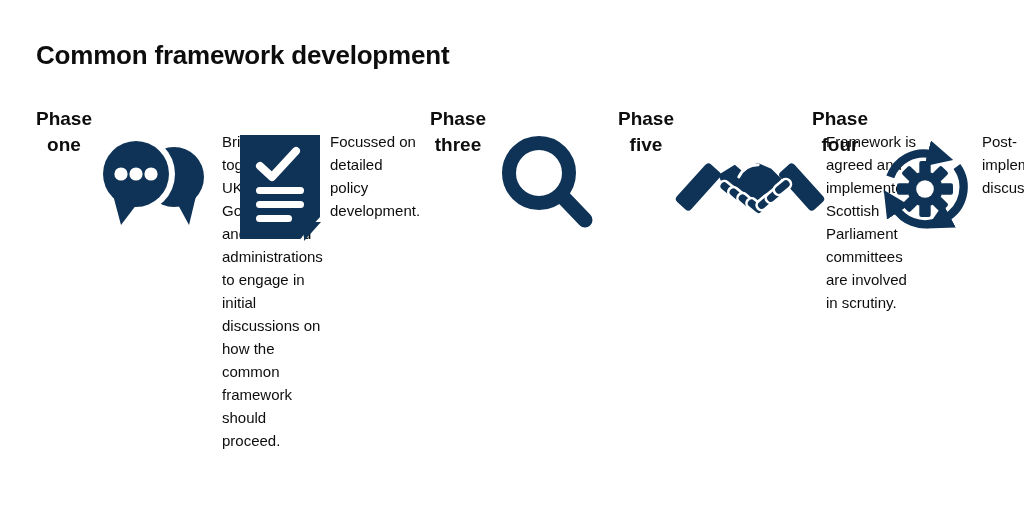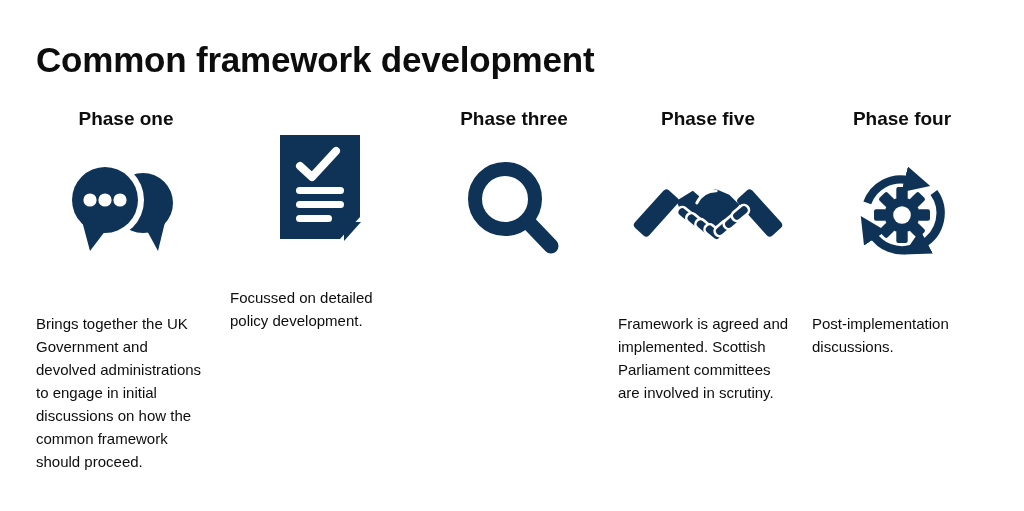--- a/index.html
+++ b/index.html
@@ -11,27 +11,27 @@
   html,body{margin:0;padding:0;}
   body{
     width:1024px;height:511px;
     background:var(--bg);
     font-family:"Liberation Sans", sans-serif;
     color:var(--ink);
   }
   .canvas{position:relative;width:1024px;height:511px;overflow:hidden;background:var(--bg);}
   .title{
     position:absolute;left:36px;top:40px;
-    font-size:35px;font-weight:700;letter-spacing:-0.2px;color:var(--ink);
+    font-size:26px;font-weight:700;letter-spacing:-0.2px;color:var(--ink);
   }
   .columns{
     position:absolute;left:36px;top:106px;
     display:flex;gap:14px;
   }
-  .phase-col{width:180px;display:flex;flex-direction:column;}
+  .phase-col{width:180px;display:flex;flex-direction:row;}
   .phase-label{
     font-size:19px;font-weight:700;text-align:center;line-height:26px;color:var(--ink);
   }
   .icon-box{
     height:146px;margin-top:10px;
     display:flex;align-items:center;justify-content:center;
   }
   .phase-desc{
     align-self:flex-start;
     width:174px;margin-top:24px;

